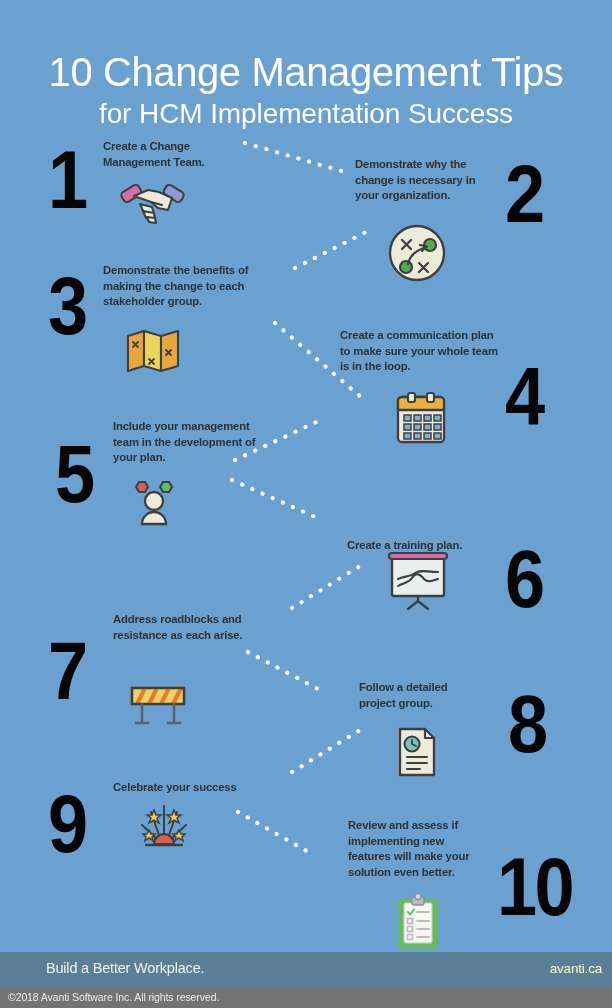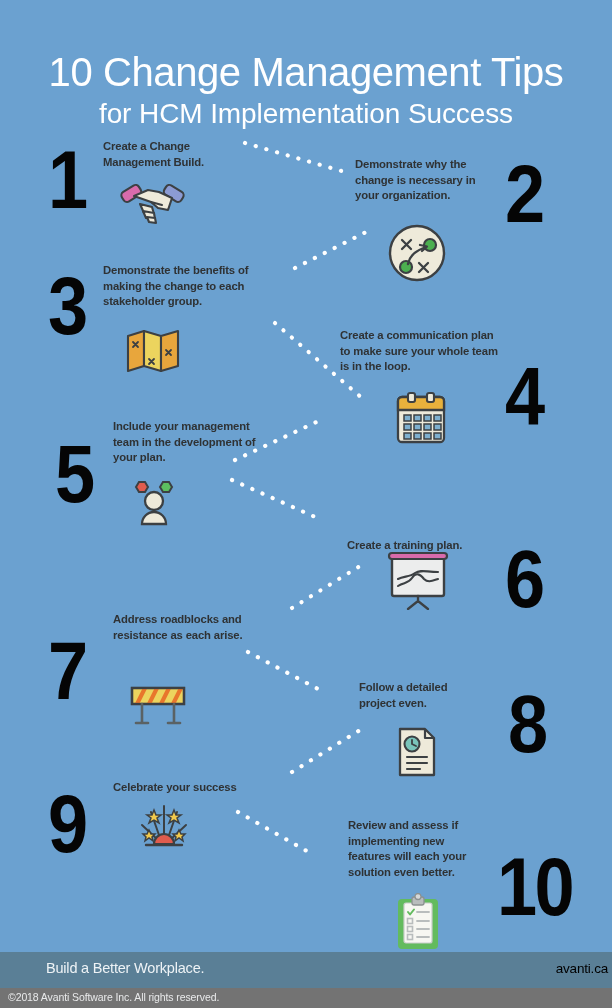--- a/index.html
+++ b/index.html
@@ -43,21 +43,21 @@
   
   .footbar{
     position:absolute;left:0;top:952px;width:612px;height:36px;
     background:#5a7f96;
   }
   .foot-left{
     position:absolute;left:10px;top:8px;color:#eef3f6;
     font-size:14.5px;font-weight:400;letter-spacing:-.2px;margin-left:36px;
   }
   .foot-right{
-    position:absolute;right:4px;top:9px;color:#000000;
+    position:absolute;right:10px;top:9px;color:#fef9c3;
     font-size:13.5px;font-weight:400;letter-spacing:-.2px;
   }
   .copybar{
     position:absolute;left:0;top:988px;width:612px;height:20px;
     background:#737373;
   }
   .copytext{
     position:absolute;left:8px;top:3px;color:#e9eaeb;
     font-size:10.5px;letter-spacing:-.1px;
   }
@@ -81,21 +81,21 @@
       <path d="M232 480 L322 520"></path>
       <path d="M292 608 L360 566"></path>
       <path d="M248 652 L320 690"></path>
       <path d="M292 772 L360 730"></path>
       <path d="M238 812 L312 854"></path>
     </g>
   </svg>
 
   <div class="tip">
     <div class="num" style="left:48px;top:146px;font-size:82px;">1</div>
-    <div class="tiptext" style="left:103px;top:139px;width:125px;">Create a Change Management Build.</div>
+    <div class="tiptext" style="left:103px;top:139px;width:125px;">Create a Change Management Team.</div>
     <div class="icon" style="left:118px;top:176px;">
       <svg width="70" height="52" viewBox="0 0 70 52">
         <g stroke="#3c4043" stroke-width="2.1" stroke-linejoin="round" stroke-linecap="round">
           <rect x="3" y="12" width="20" height="11" rx="4" fill="#d86bab" transform="rotate(-32 13 17)"></rect>
           <rect x="46" y="12" width="20" height="11" rx="4" fill="#8c9bd4" transform="rotate(32 56 17)"></rect>
           <path d="M16 20 L30 14 L41 16 L54 22 L50 34 L40 32 L33 26 Z" fill="#eeeada"></path>
           <path d="M22 28 L34 31 L36 38 L26 37 Z" fill="#eeeada"></path>
           <path d="M25 35 L36 37 L37 43 L28 42 Z" fill="#eeeada"></path>
           <path d="M29 41 L37 42 L38 47 L31 46 Z" fill="#eeeada"></path>
           <path d="M33 26 L44 29" fill="none"></path>
@@ -213,21 +213,21 @@
             <path d="M46 22 L46 40"></path>
           <path d="M8 41 L20 41"></path>
             <path d="M40 41 L52 41"></path>
         </g>
       </svg>
     </div>
   </div>
 
   <div class="tip">
     <div class="num" style="left:508px;top:690px;font-size:82px;">8</div>
-    <div class="tiptext" style="left:359px;top:680px;width:120px;">Follow a detailed project even.</div>
+    <div class="tiptext" style="left:359px;top:680px;width:120px;">Follow a detailed project group.</div>
     <div class="icon" style="left:396px;top:726px;">
       <svg width="42" height="52" viewBox="0 0 42 52">
         <path d="M4 3 L29 3 L38 12 L38 49 L4 49 Z" fill="#eeeada" stroke="#3c4043" stroke-width="2.3" stroke-linejoin="round"></path>
         <path d="M29 3 L29 12 L38 12" fill="none" stroke="#3c4043" stroke-width="2.2" stroke-linejoin="round"></path>
         <circle cx="16" cy="18" r="7.5" fill="#79c4bb" stroke="#3c4043" stroke-width="2.1"></circle>
         <path d="M16 14 L16 18 L20 20" fill="none" stroke="#3c4043" stroke-width="1.8" stroke-linecap="round"></path>
         <g stroke="#3c4043" stroke-width="2.1" stroke-linecap="round">
           <path d="M11 31 L31 31"></path>
             <path d="M11 37 L31 37"></path>
             <path d="M11 43 L24 43"></path>
@@ -255,21 +255,21 @@
           <path d="M38 10 L40 15 L45 15 L41 18 L43 23 L38 20 L33 23 L35 18 L31 15 L36 15 Z"></path>
           <path d="M13 30 L15 34 L19 34 L16 37 L17 41 L13 38 L9 41 L10 37 L7 34 L11 34 Z"></path>
           <path d="M43 30 L45 34 L49 34 L46 37 L47 41 L43 38 L39 41 L40 37 L37 34 L41 34 Z"></path>
         </g>
       </svg>
     </div>
   </div>
 
   <div class="tip">
     <div class="num" style="left:497px;top:853px;font-size:82px;">10</div>
-    <div class="tiptext" style="left:348px;top:818px;width:128px;">Review and assess if implementing new features will each your solution even better.</div>
+    <div class="tiptext" style="left:348px;top:818px;width:128px;">Review and assess if implementing new features will make your solution even better.</div>
     <div class="icon" style="left:396px;top:893px;">
       <svg width="44" height="56" viewBox="0 0 44 56">
         <rect x="2" y="6" width="40" height="50" rx="4" fill="#63bb5e"></rect>
         <rect x="8" y="10" width="28" height="40" rx="2" fill="#f7f7f2" stroke="#c9cdc9" stroke-width="1.2"></rect>
         <rect x="16" y="4" width="12" height="8" rx="2" fill="#b9bdbd" stroke="#8c9191" stroke-width="1.3"></rect>
         <circle cx="22" cy="3.5" r="3" fill="#d6d9d9" stroke="#8c9191" stroke-width="1.3"></circle>
         <path d="M12 19 L14 21.5 L18 16.5" fill="none" stroke="#63bb5e" stroke-width="2" stroke-linecap="round" stroke-linejoin="round"></path>
         <g fill="none" stroke="#b9bdbd" stroke-width="1.6">
           <rect x="11.5" y="25.5" width="5" height="5"></rect>
           <rect x="11.5" y="33.5" width="5" height="5"></rect>

